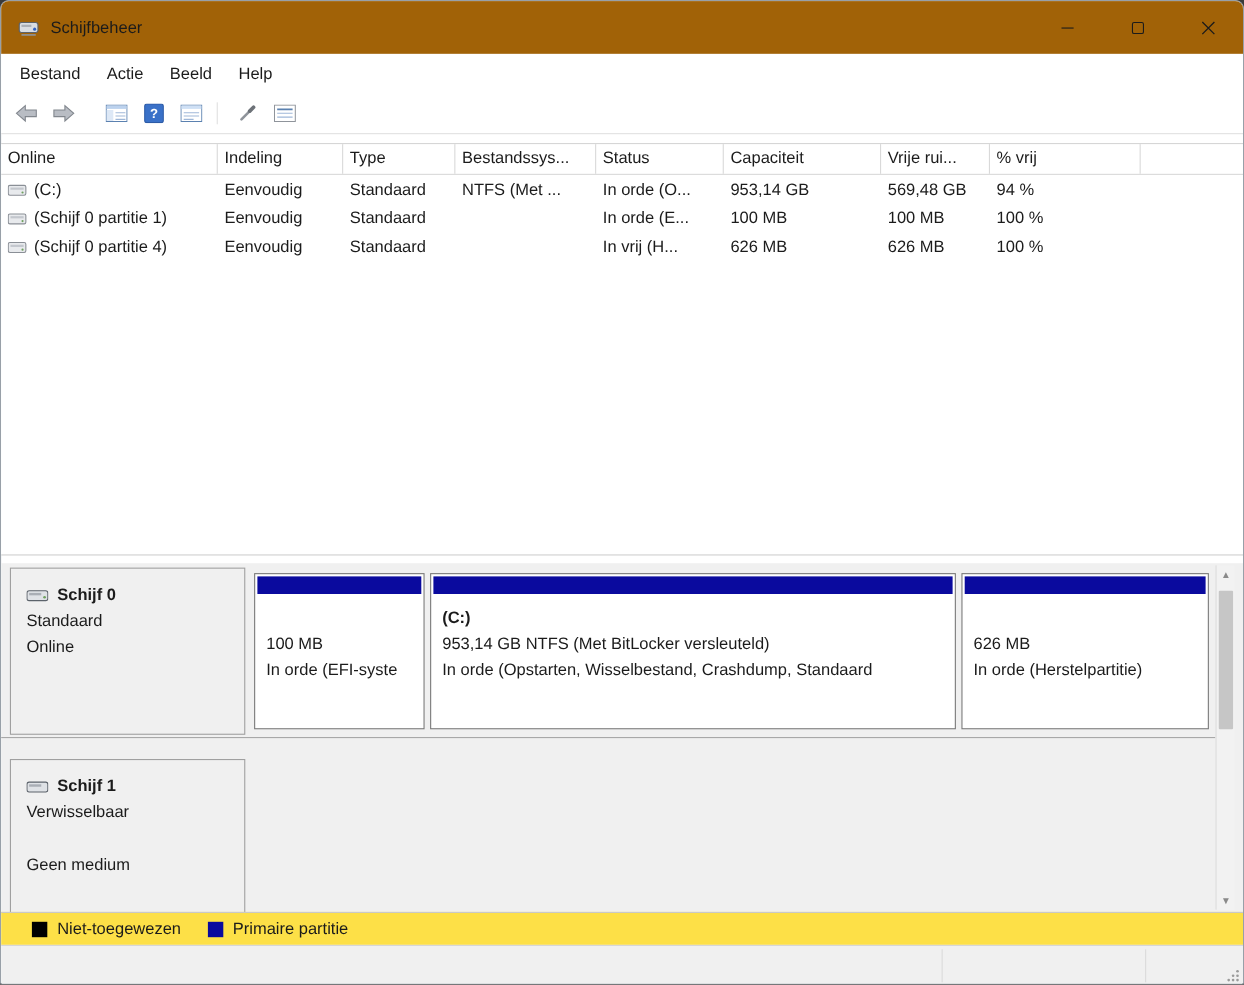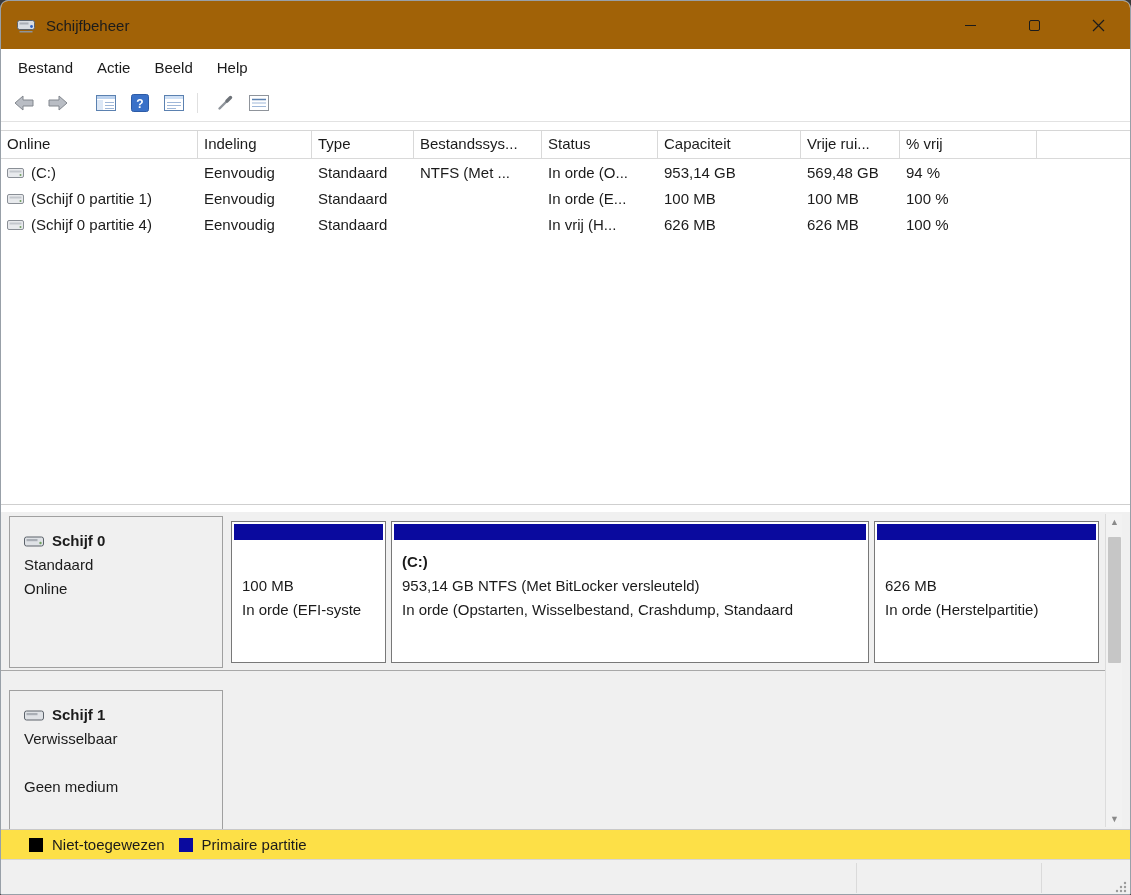--- a/index.html
+++ b/index.html
@@ -49,21 +49,21 @@
   .part-body { padding:10px 8px 0; }
   .pline { height:24px; line-height:24px; white-space:nowrap; overflow:hidden; }
   .pt { font-weight:bold; }
   .vscroll { position:absolute; right:8px; top:2px; width:17px; height:313px; background:#f2f2f2; border-left:1px solid #dcdcdc; }
   .vthumb { position:absolute; left:2px; top:23px; width:13px; height:126px; background:#c6c6c6; border-radius:1px; }
   .varrow { position:absolute; left:0; width:17px; height:16px; color:#8a8a8a; font-size:9px; text-align:center; line-height:16px; }
   .va-up{top:0}.va-down{bottom:0}
   
   .legend { position:absolute; top:828px; left:0; right:0; height:30px; background:#fde047; border-top:1px solid #c9c9c9; display:flex; align-items:center; }
   .legend-item { display:flex; align-items:center; gap:9px; }
-  .li-0 { margin-left:28px; } .li-1 { margin-left:14px; }
+  .li-0 { margin-left:28px; } .li-1 { margin-left:24px; }
   .legend-swatch { width:14px; height:14px; }
   
   .statusbar { position:absolute; top:858px; left:0; right:0; height:37px; background:#f0f0f0; border-top:1px solid #d6d6d6; }
   .sb-sep { position:absolute; top:3px; bottom:3px; width:1px; background:#dadada; }
   .sb-sep-1{left:855px}.sb-sep-2{left:1040px}
   .grip { position:absolute; right:2px; bottom:2px; }
 </style>
 </head>
 <body>
 

